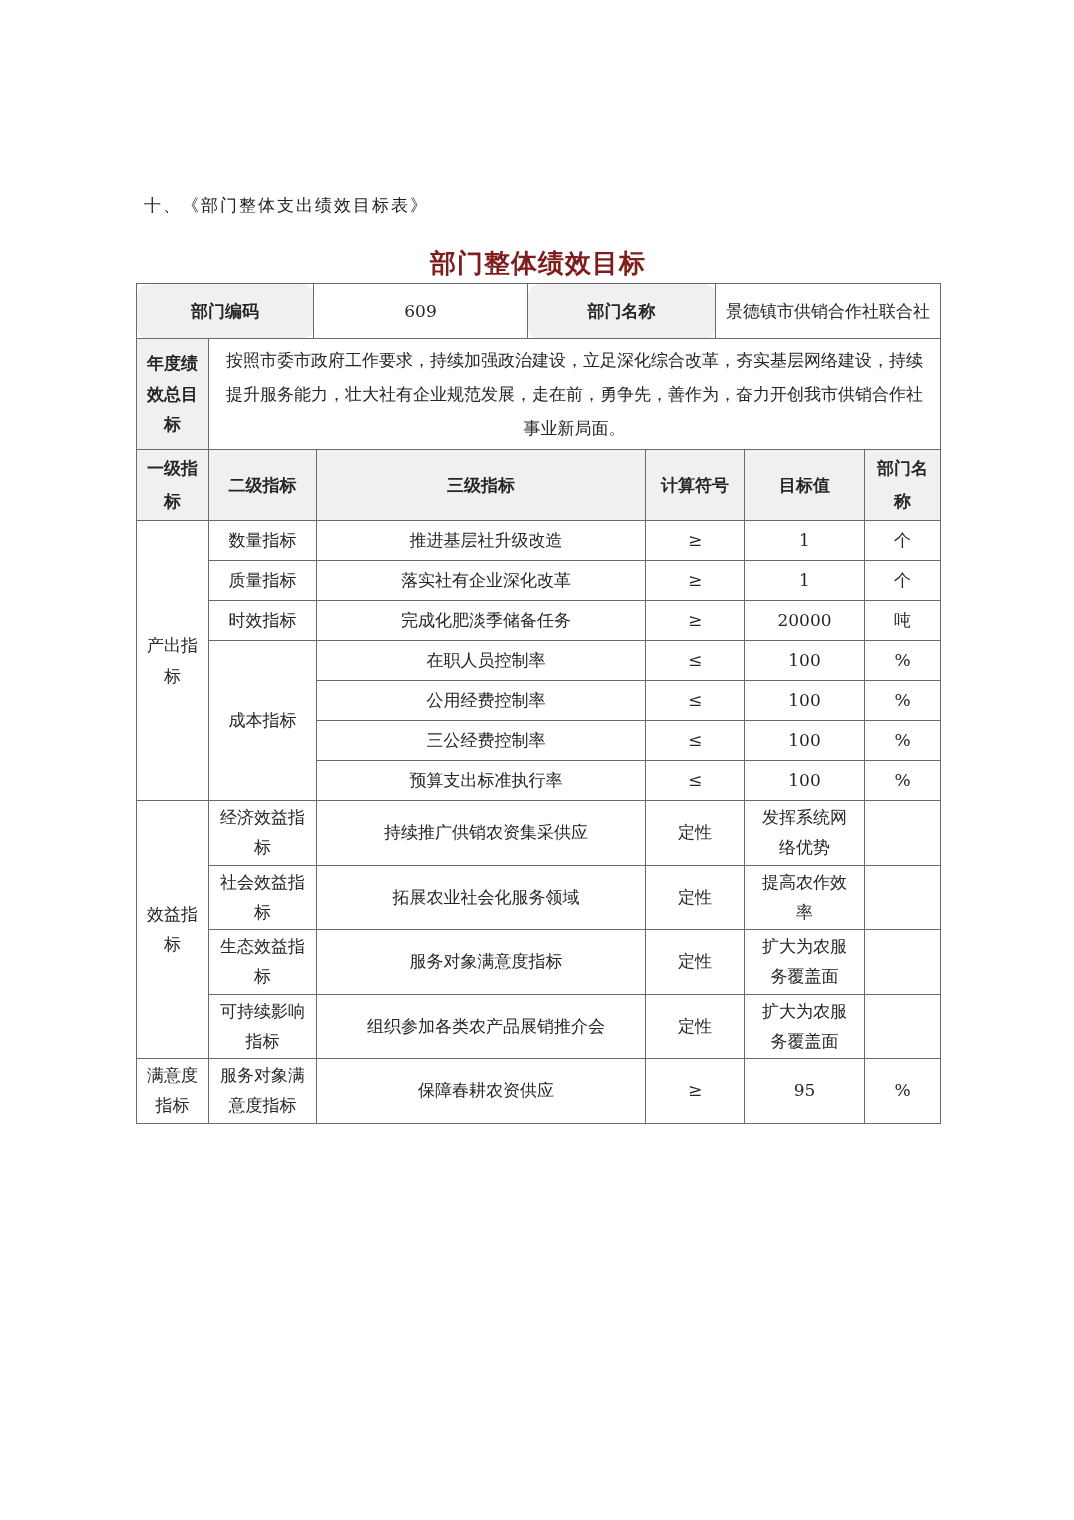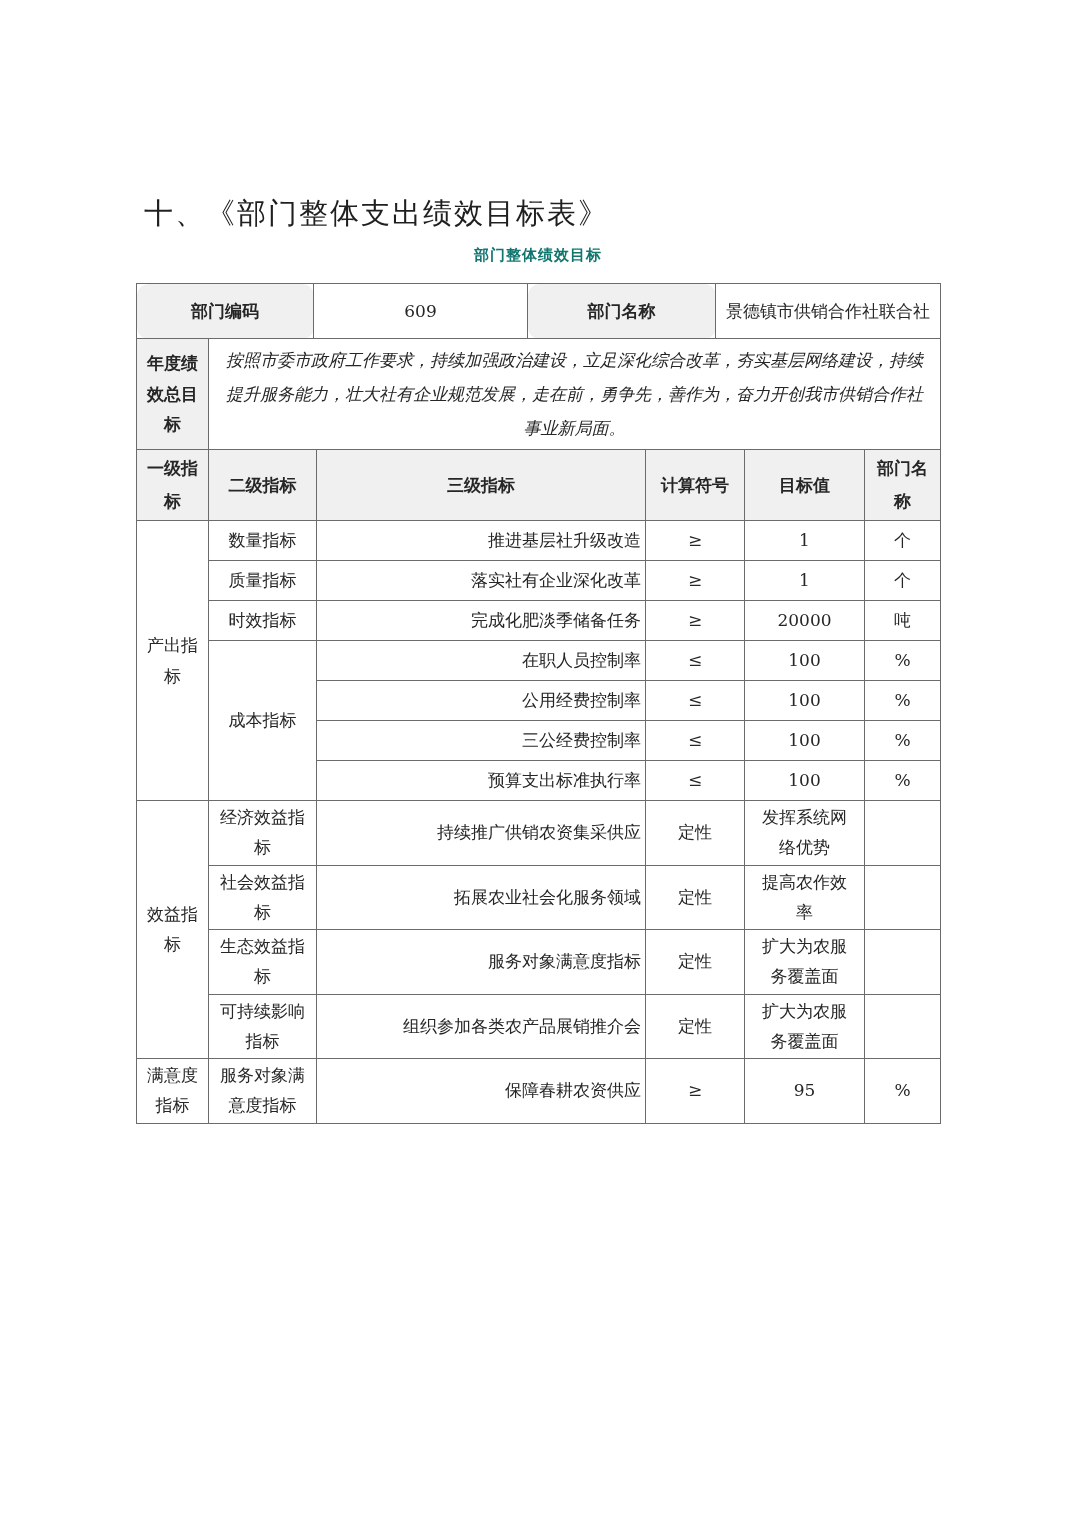--- a/index.html
+++ b/index.html
@@ -4,48 +4,48 @@
 <style>
   * { margin:0; padding:0; box-sizing:border-box; }
   html,body { background:#ffffff; }
   body {
     width:1074px; height:1520px; position:relative; overflow:hidden;
     font-family:"DejaVu Serif","Liberation Serif",serif;
     color:#262626;
   }
   .doc-title {
     position:absolute; left:144px; top:194px;
-    font-size:29px; font-weight:normal; letter-spacing:2px; color:#1f1f1f;
+    font-size:17px; font-weight:normal; letter-spacing:2px; color:#1f1f1f;
     white-space:nowrap;
   }
   .table-title {
     position:absolute; left:136px; top:246px; width:804px;
-    text-align:center; font-size:15px; font-weight:bold; color:#0f766e;
+    text-align:center; font-size:26px; font-weight:bold; color:#7f1d1d;
     letter-spacing:1px;
   }
   .tables { position:absolute; left:136px; top:283px; width:804px; }
   table.tbl {
     border-collapse:collapse; table-layout:fixed; width:804px;
     font-size:17px;
   }
   table.mt { margin-top:-1px; }
   .tbl td {
     border:1px solid #6b6b6b; vertical-align:middle; text-align:center;
     padding:2px 4px; line-height:1.8; color:#262626;
     overflow:hidden; word-break:break-all;
   }
   .shade { background:#f0f0f0; font-weight:bold; }
   .r-info td { height:55px;border-radius:12px; }
   .r-goal td { height:90px; }
-  .goal-text { text-align:left; padding:4px 12px !important; line-height:2.0 !important;font-style:italic; }
+  .goal-text { text-align:left; padding:4px 12px !important; line-height:2.0 !important; }
   .r-head td { height:64px; font-weight:bold; line-height:1.95; }
   .r-s td { height:40px; }
   .r-d td { height:58px; line-height:1.75; }
   .r-sat td { height:56px; line-height:1.75; }
-  td.left { text-align:right; padding-left:14px; }
+  td.left { text-align:center; padding-left:14px; }
   td.tgt { padding:2px 10px; }
 </style>
 </head>
 <body>
 
 <div class="doc-title">十、《部门整体支出绩效目标表》</div>
 <div class="table-title">部门整体绩效目标</div>
 
 <div class="tables">
 

